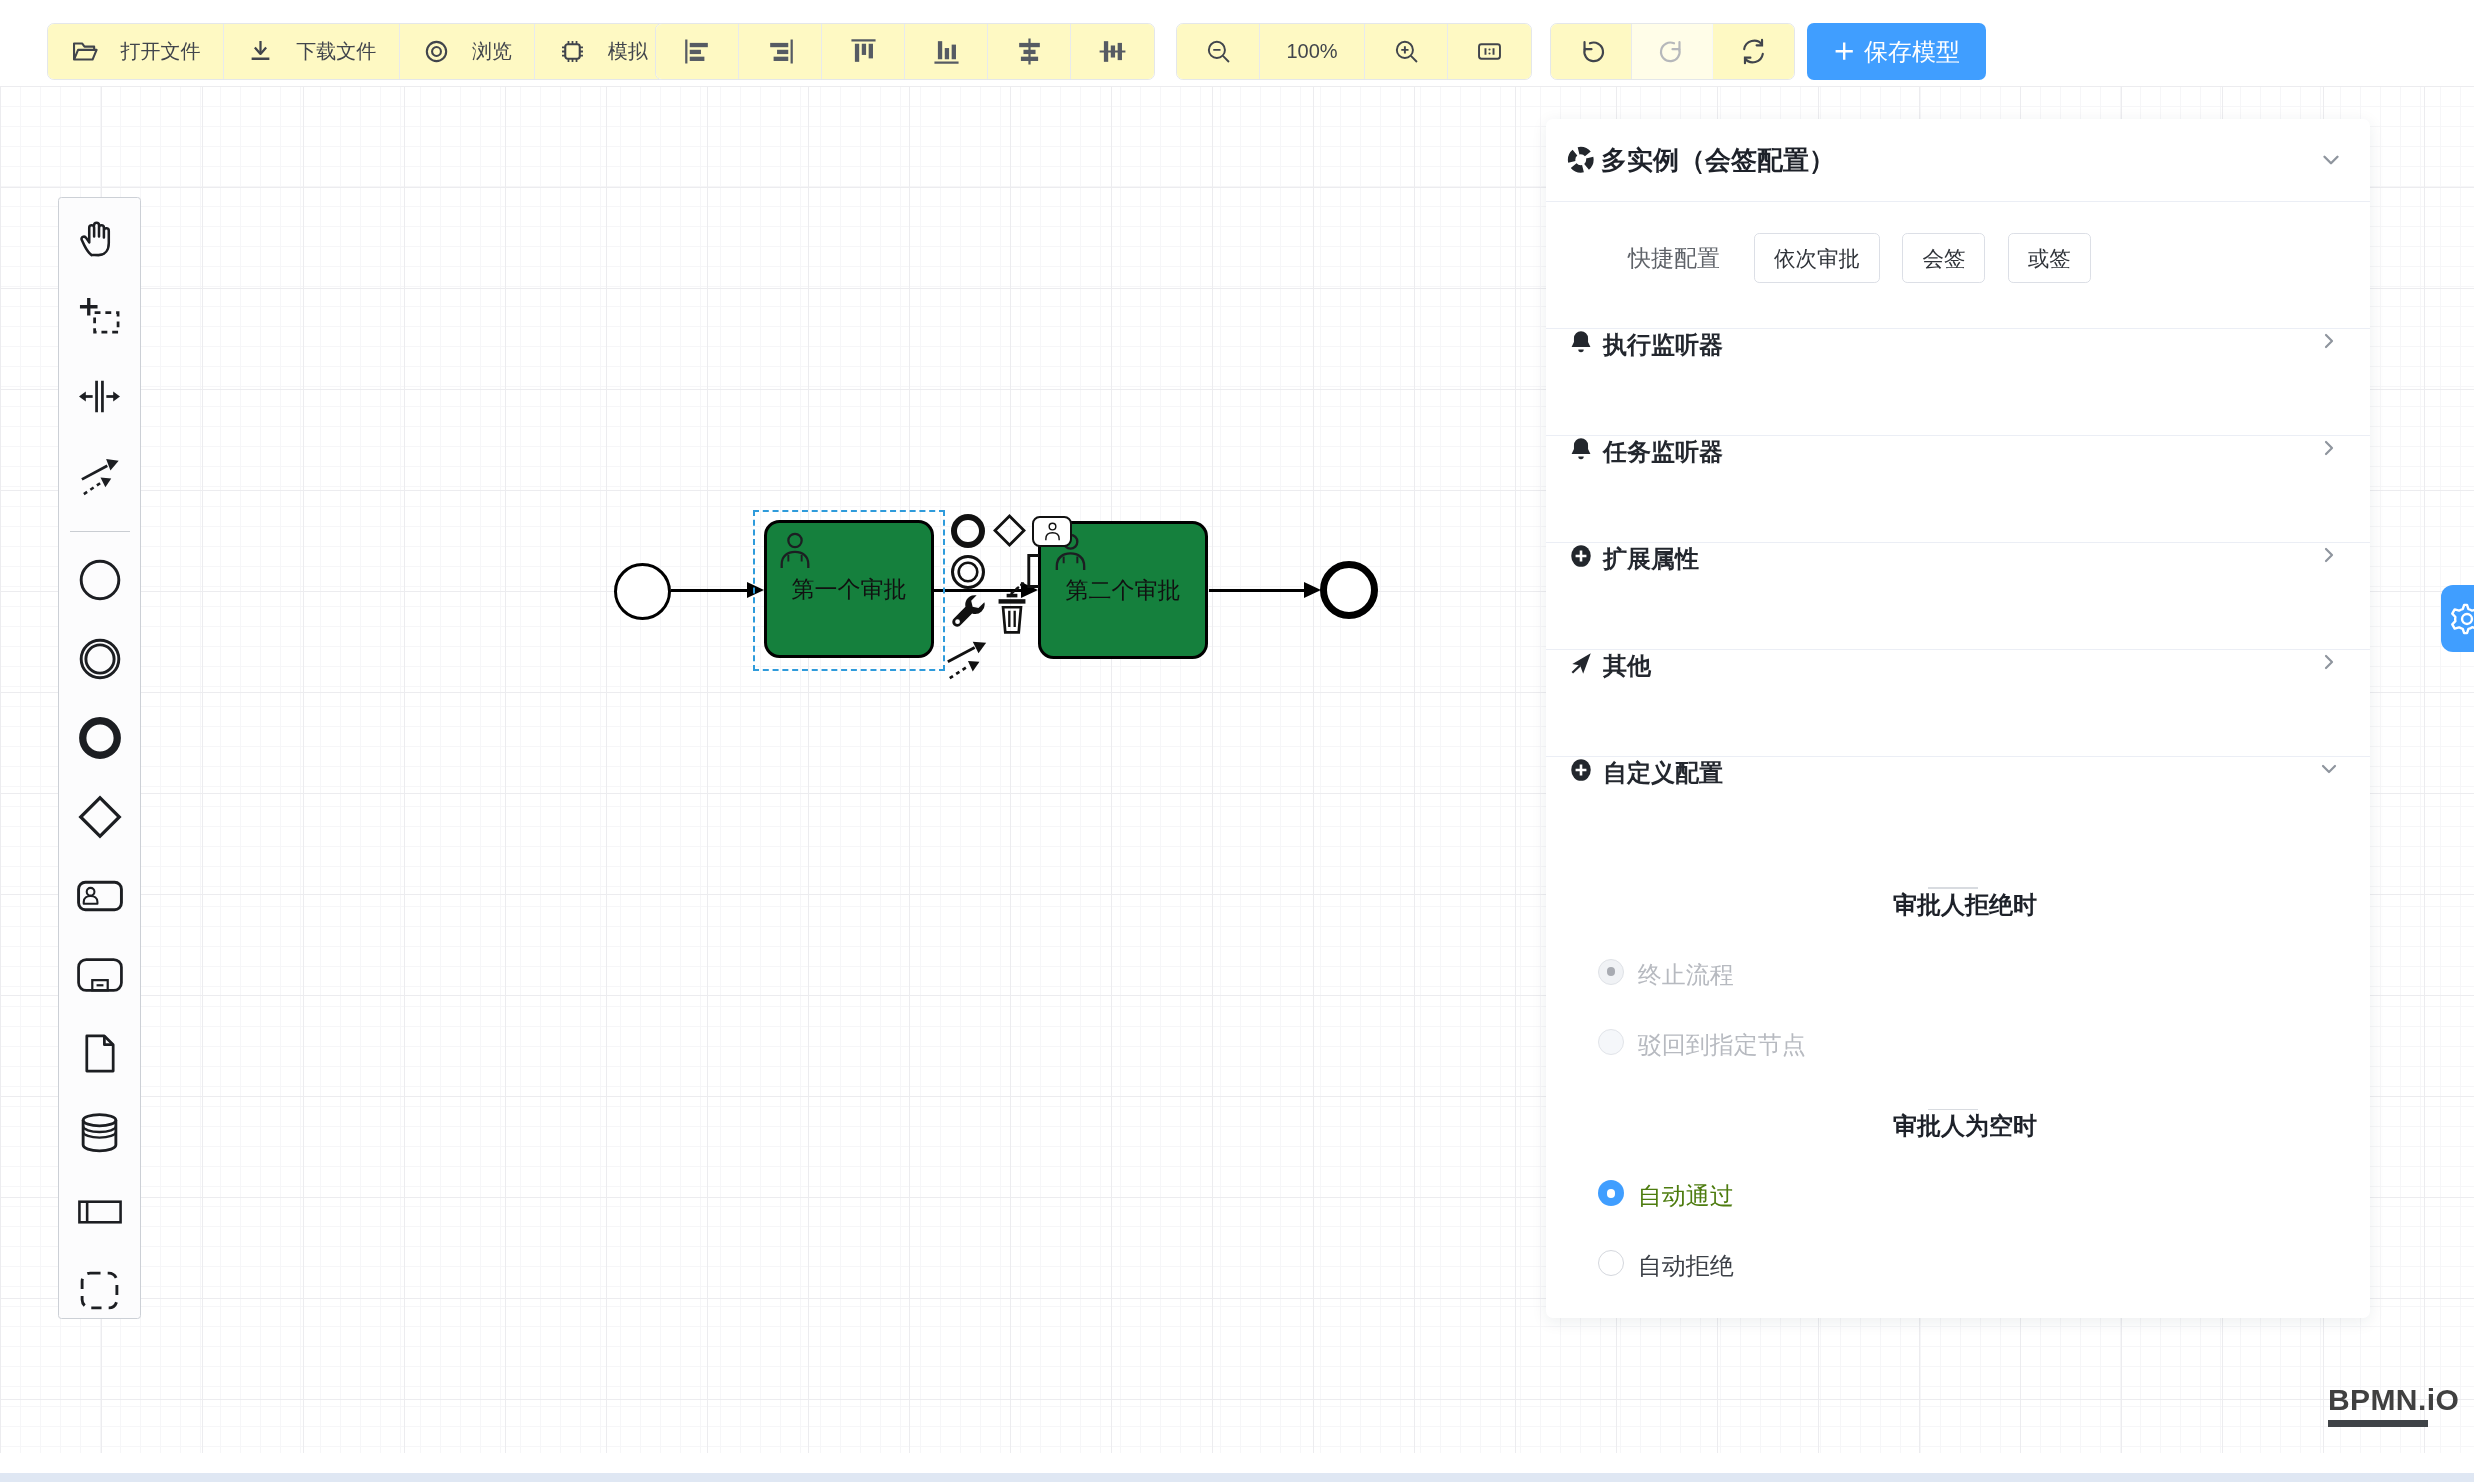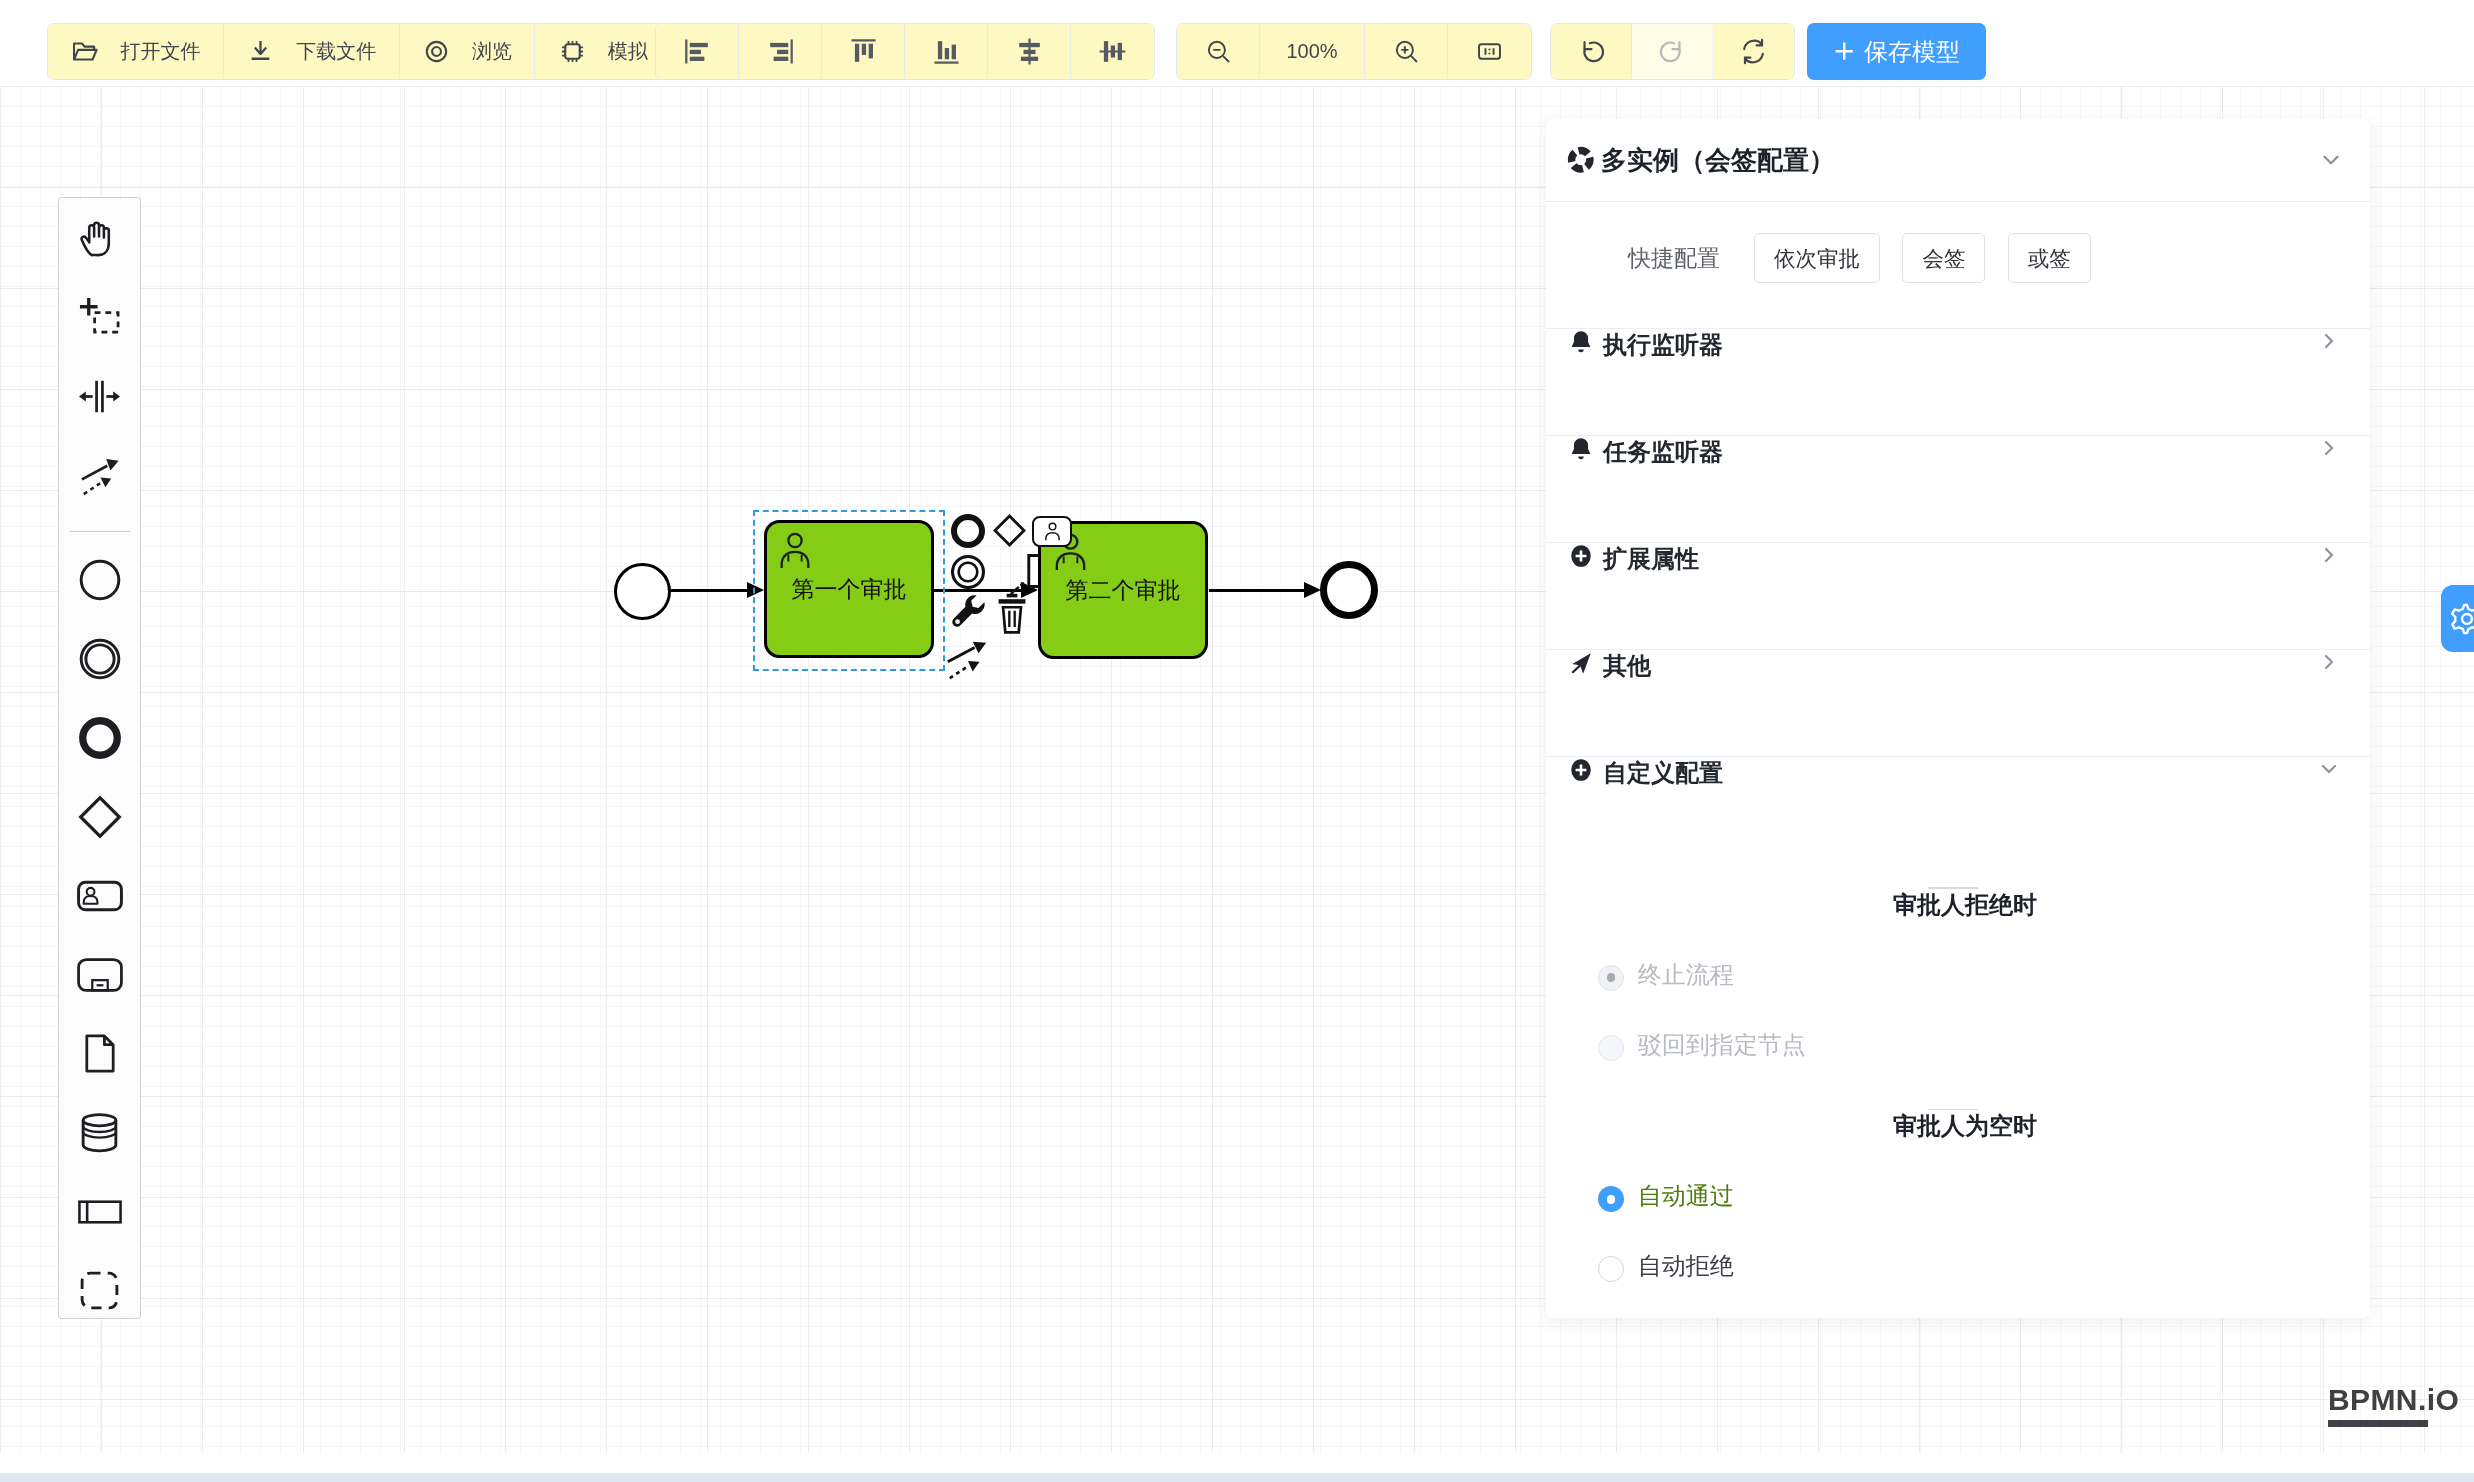--- a/index.html
+++ b/index.html
@@ -37,21 +37,21 @@
     padding:15.5px 0 8.6px; z-index:3; }
   .pal-item { width:50px; height:50px; display:flex; align-items:center; justify-content:center;
     margin-bottom:29px; cursor:pointer; flex:none; }
   .pal-sep { width:60px; height:0; border-top:1.7px solid #c9cdd2; margin:1.7px 0 22.4px; flex:none; }
 
   
   .evt { position:absolute; background:#fff; border-radius:50%; z-index:2; }
   .flow { position:absolute; height:3.4px; background:#000; z-index:1; }
   .flow-head { position:absolute; width:0; height:0; border-top:8.6px solid transparent;
     border-bottom:8.6px solid transparent; border-left:17px solid #000; z-index:1; }
-  .task { position:absolute; width:170px; height:138px; background:#84cc16; border:3.4px solid #000;
+  .task { position:absolute; width:170px; height:138px; background:#15803d; border:3.4px solid #000;
     border-radius:15.5px; display:flex; align-items:center; justify-content:center; z-index:2; }
   .task-label { font-size:23px; color:#111; }
   .task-person { position:absolute; left:8.6px; top:6.9px; }
   #selection-rect { position:absolute; left:753px; top:510px; width:192px; height:161px;
     border:2.6px dashed #2f9bdb; z-index:2; pointer-events:none; }
   .pad-ico { position:absolute; z-index:3; cursor:pointer; }
   .ring-thick { width:34px; height:34px; border:6.9px solid #111; border-radius:50%; background:transparent; }
   .ring-double { width:34px; height:34px; border:3.4px solid #111; border-radius:50%;
     box-shadow:inset 0 0 0 3.4px #fff, inset 0 0 0 6px #111; }
   .append-task { width:40px; height:31px; background:#fff; border:2.6px solid #111; border-radius:7.7px;
@@ -71,21 +71,21 @@
     display:flex; align-items:center; padding:0 19px; cursor:pointer; }
   .select-value { flex:1; font-size:22.4px; color:#5a5e66; }
   .sections { margin-top:45px; }
   .section-row { height:83px; display:flex; align-items:flex-start; padding:0 29px 0 22.4px;
     border-top:1.7px solid #ebeef5; cursor:pointer;margin-top:24px; }
   .section-row .lbl { font-size:24px; font-weight:600; color:#23272e; margin-left:8.6px; flex:1; }
   .sub-title { display:flex; align-items:center; padding:0 38px 0 52px; margin-top:48px;flex-direction:column; }
   .sub-title .line-s { width:50px; height:1.7px; background:#d8dbe0; margin-right:24px; flex:none; }
   .sub-title .ttl { font-size:24px; font-weight:700; color:#1d2129; flex:none; }
   .sub-title .line-l { flex:1; height:1.7px; background:#e6e9ee; margin-left:24px; }
-  .radio-row { display:flex; align-items:flex-end; padding-left:52px; margin-top:38px; cursor:pointer; }
+  .radio-row { display:flex; align-items:flex-start; padding-left:52px; margin-top:38px; cursor:pointer; }
   .radio { width:26px; height:26px; border-radius:50%; flex:none; margin-right:13.8px;
     display:flex; align-items:center; justify-content:center; }
   .radio.off        { border:1.7px solid #d4d7dd; background:#fff; }
   .radio.on-blue    { border:none; background:#409eff; }
   .radio.on-blue i  { width:8.6px; height:8.6px; border-radius:50%; background:#fff; }
   .radio.dis-on     { border:1.7px solid #dfe2e7; background:#f0f2f5; }
   .radio.dis-on i   { width:8.6px; height:8.6px; border-radius:50%; background:#a8abb2; }
   .radio.dis-off    { border:1.7px solid #e1e4e9; background:#f5f7fa; }
   .radio-lbl { font-size:24px; color:#3c4047; }
   .radio-lbl.dis { color:#b7bac0; }

